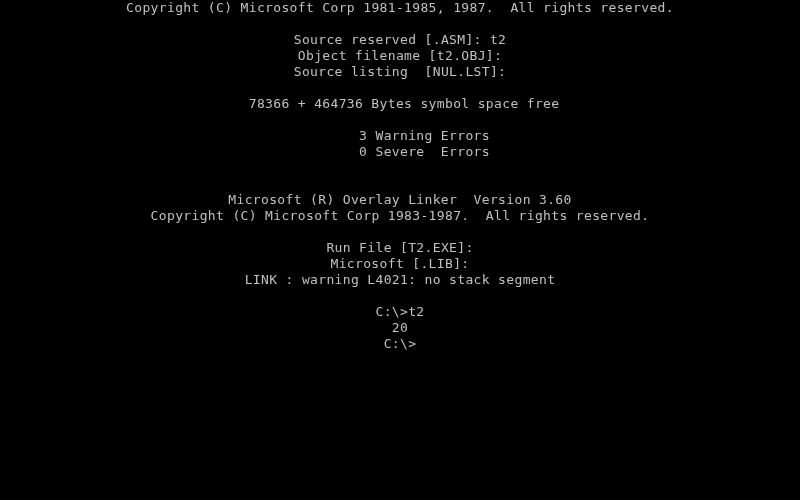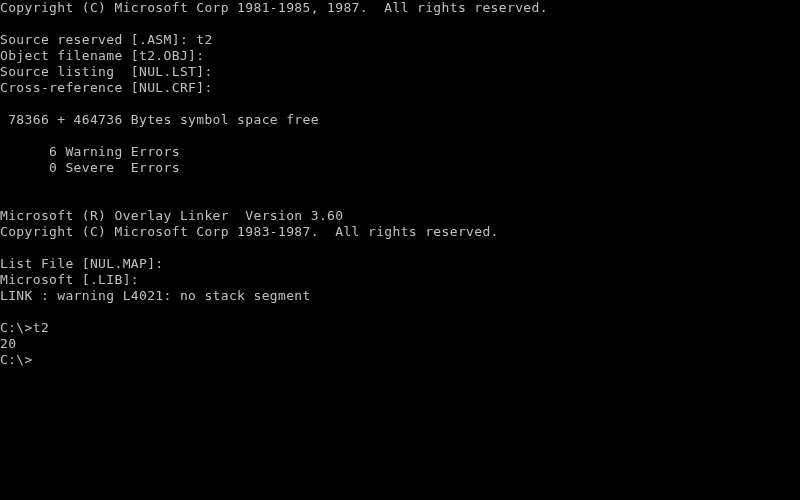--- a/index.html
+++ b/index.html
@@ -14,20 +14,21 @@
     height: 500px;
     background: #000000;
     overflow: hidden;
     font-family: "DejaVu Sans Mono", "Liberation Mono", monospace;
     font-size: 13px;
     line-height: 16px;
     letter-spacing: 0;
     color: #c0c0c0;
     -webkit-font-smoothing: none;
     font-smooth: never;
+    text-align: center;
   }
   #console {
     position: absolute;
     left: 0;
     top: 0;
     width: 800px;
     padding: 0;
     margin: 0;
   }
   .line {
@@ -47,32 +48,31 @@
 </head>
 <body>
 
 <div id="screen">
   <div id="console">
       <div class="line">Copyright (C) Microsoft Corp 1981-1985, 1987.  All rights reserved.</div>
       <div class="line blank">&nbsp;</div>
       <div class="line">Source reserved [.ASM]: t2</div>
       <div class="line">Object filename [t2.OBJ]:</div>
       <div class="line">Source listing  [NUL.LST]:</div>
-      <div class="line">Cross-reference [NUL.CRF]:</div>
       <div class="line blank">&nbsp;</div>
       <div class="line"> 78366 + 464736 Bytes symbol space free</div>
       <div class="line blank">&nbsp;</div>
-      <div class="line">      6 Warning Errors</div>
+      <div class="line">      3 Warning Errors</div>
       <div class="line">      0 Severe  Errors</div>
       <div class="line blank">&nbsp;</div>
       <div class="line blank">&nbsp;</div>
       <div class="line">Microsoft (R) Overlay Linker  Version 3.60</div>
       <div class="line">Copyright (C) Microsoft Corp 1983-1987.  All rights reserved.</div>
       <div class="line blank">&nbsp;</div>
-      <div class="line">List File [NUL.MAP]:</div>
+      <div class="line">Run File [T2.EXE]:</div>
       <div class="line">Microsoft [.LIB]:</div>
       <div class="line">LINK : warning L4021: no stack segment</div>
       <div class="line blank">&nbsp;</div>
       <div class="line">C:\&gt;t2</div>
       <div class="line">20</div>
       <div class="line">C:\&gt;</div>
     </div>
 </div>
 
 </body></html>

